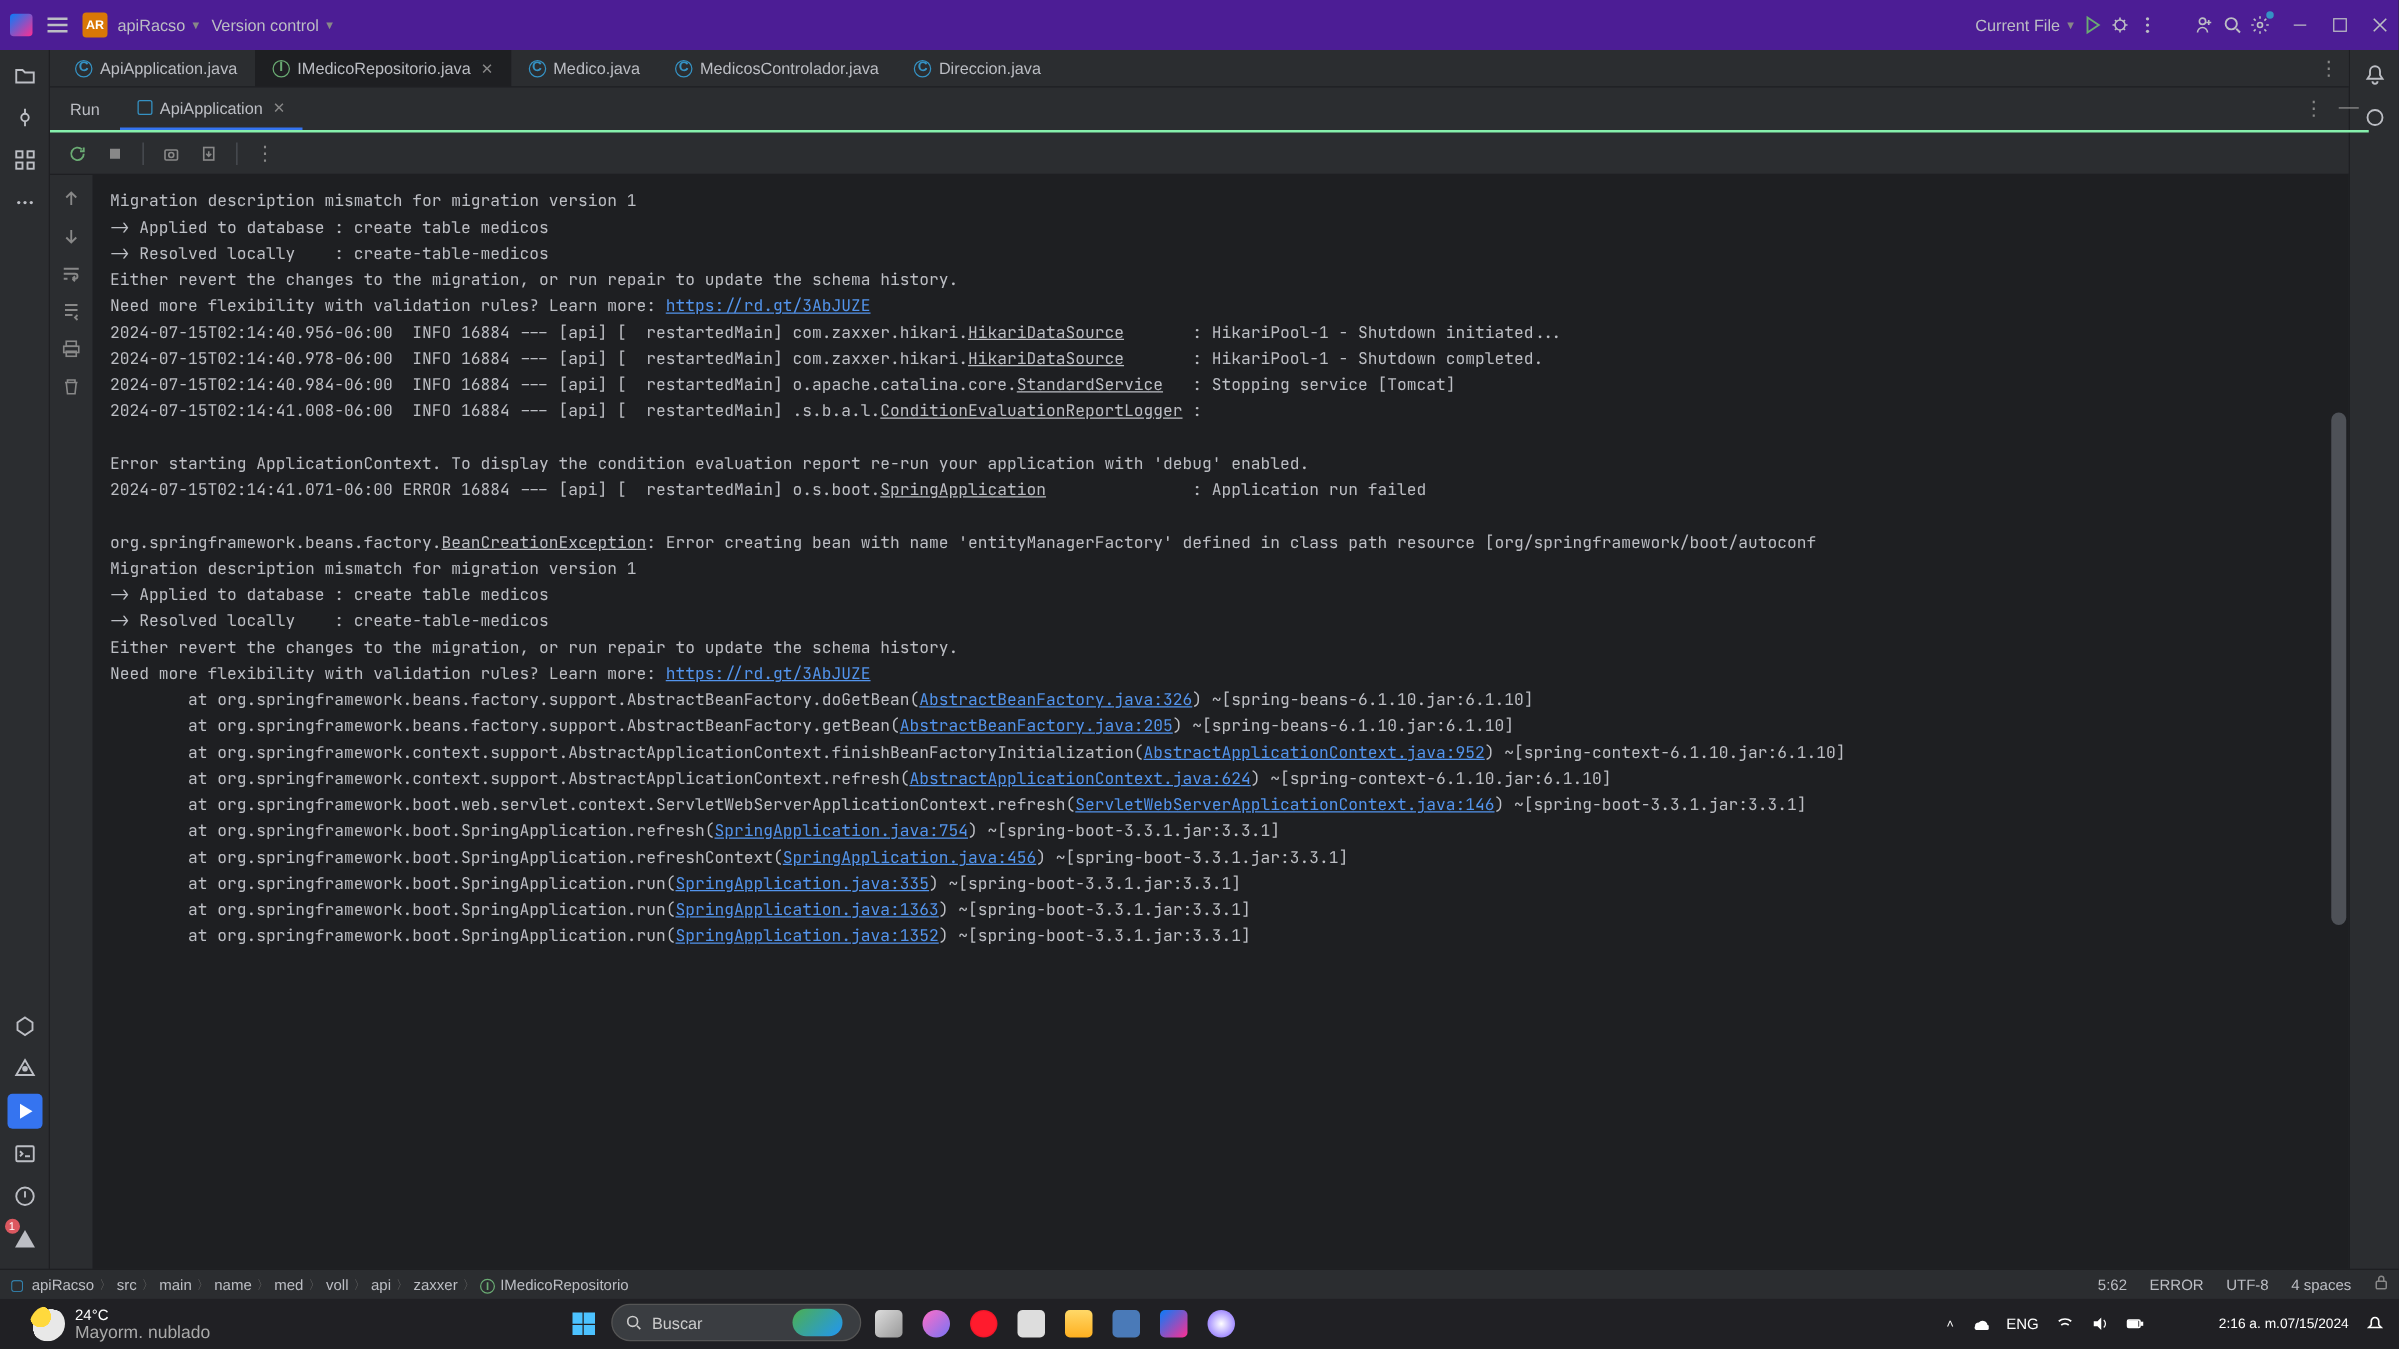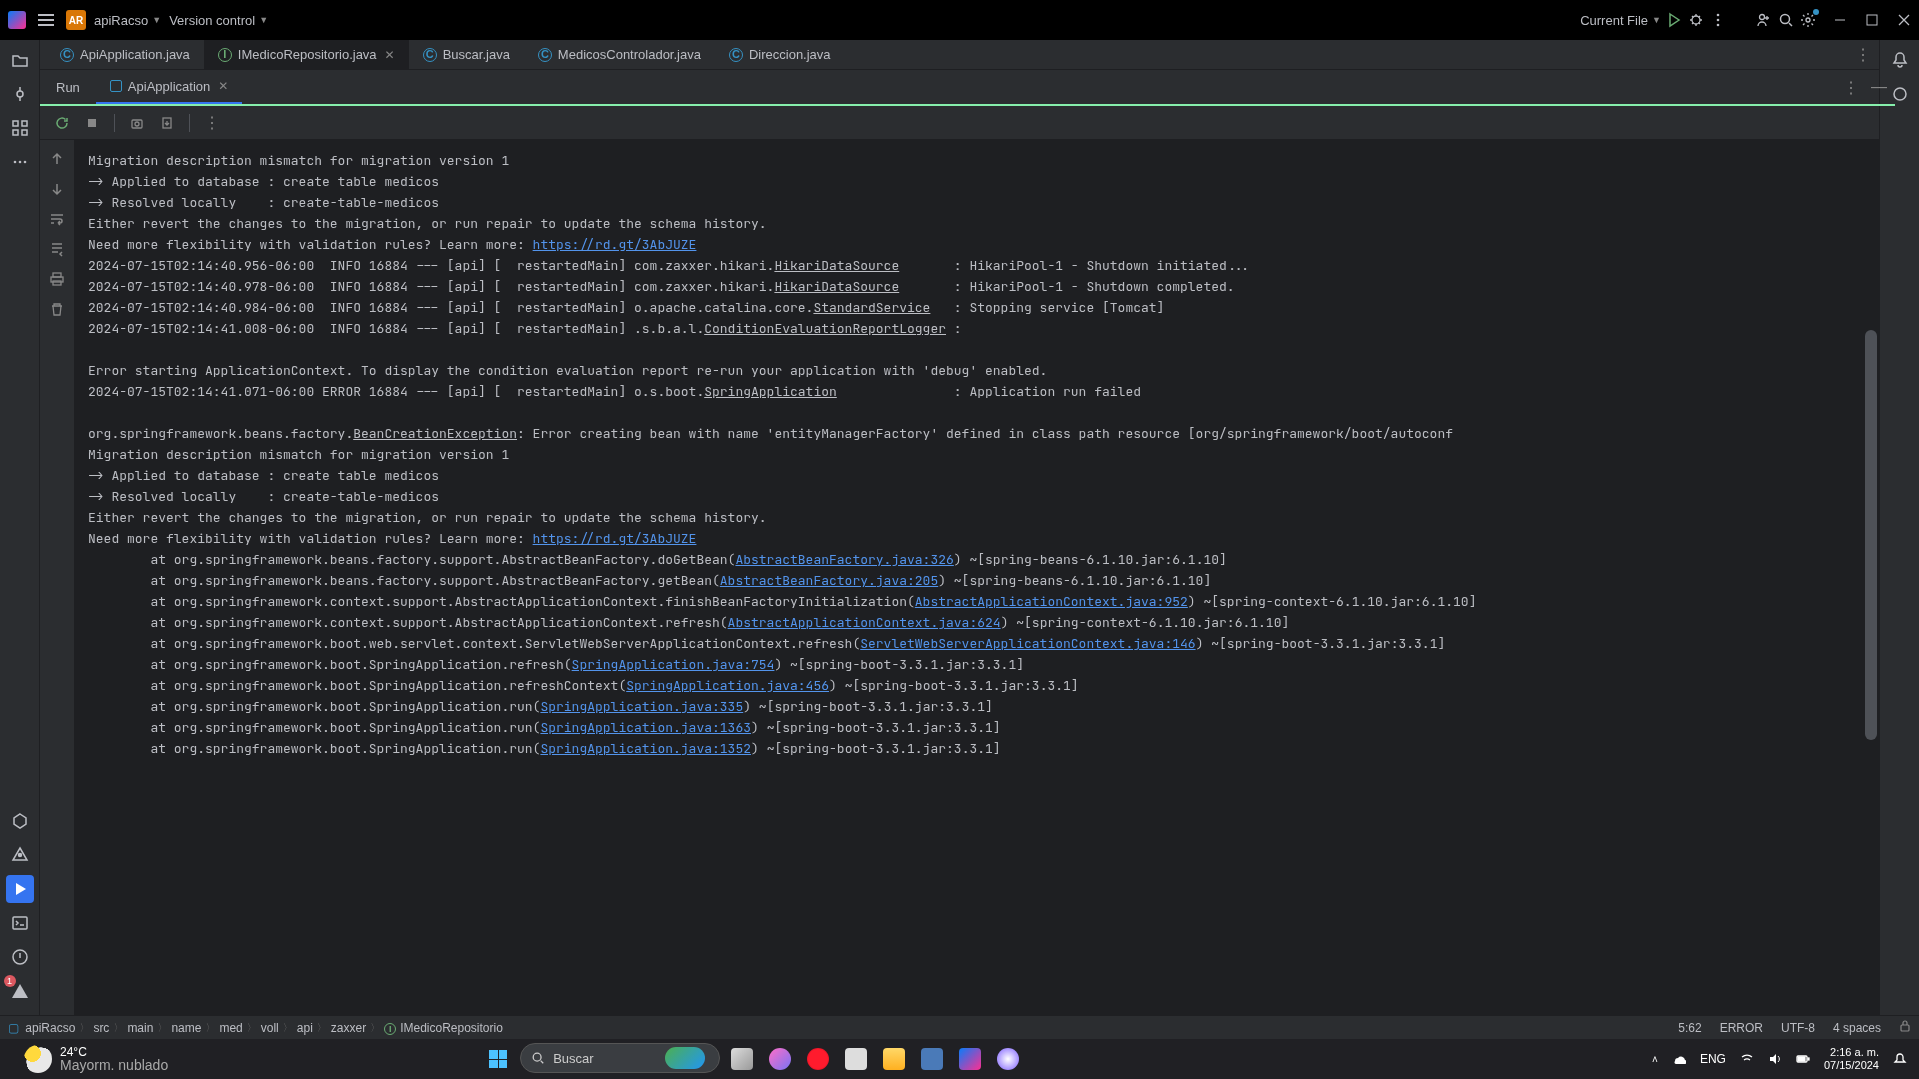--- a/index.html
+++ b/index.html
@@ -1,19 +1,19 @@
 <!DOCTYPE html>
 <html><head>
 <meta charset="utf-8">
 <style>
 * { margin: 0; padding: 0; box-sizing: border-box; }
 body { font-family: 'Segoe UI', Arial, sans-serif; background: #2b2d30; color: #bcbec4; overflow: hidden; width: 1919px; height: 1079px; position: relative; }
 
 
-.titlebar { height: 40px; background: #000000; display: flex; align-items: center; padding: 0 8px; }
+.titlebar { height: 40px; background: #4c1d95; display: flex; align-items: center; padding: 0 8px; }
 .titlebar-left { display: flex; align-items: center; gap: 8px; flex: 1; }
 .ide-logo { width: 18px; height: 18px; background: linear-gradient(135deg, #087cfa 0%, #fe2e92 100%); border-radius: 3px; }
 .hamburger-icon { width: 24px; height: 24px; display: flex; flex-direction: column; justify-content: center; gap: 3px; padding: 0 4px; cursor: pointer; }
 .hamburger-icon span { height: 2px; background: #bcbec4; }
 .proj-badge { width: 20px; height: 20px; background: #d97706; border-radius: 3px; color: #fff; font-size: 10px; display: flex; align-items: center; justify-content: center; font-weight: bold; }
 .titlebar-text { font-size: 13px; color: #bcbec4; cursor: pointer; display: flex; align-items: center; gap: 4px; }
 .chevron { font-size: 9px; color: #888; }
 .titlebar-right { display: flex; align-items: center; gap: 4px; }
 .titlebar-icon { width: 18px; height: 18px; display: flex; align-items: center; justify-content: center; cursor: pointer; color: #bcbec4; position: relative; }
 .titlebar-icon svg { width: 16px; height: 16px; }
@@ -79,21 +79,21 @@
 .w-temp{color:#fff;font-size:12px;}
 .w-sub{color:#aaa;font-size:14px;}
 .tb-center { margin-left: auto; margin-right: auto; display: flex; align-items: flex-start; gap: 6px; }
 .tb-search { display: flex; align-items: center; gap: 8px; background: #3a3d41; border-radius: 18px; padding: 4px 14px 4px 10px; width: 200px; height: 30px; border:1px solid #555; }
 .tb-search svg{width:14px;height:14px;color:#ccc;}
 .tb-search-txt { color: #ccc; font-size: 13px; }
 .tb-icon { width: 32px; height: 32px; display: flex; align-items: center; justify-content: center; cursor: pointer; border-radius: 4px; }
 .win-logo{display:grid;grid-template-columns:1fr 1fr;grid-template-rows:1fr 1fr;gap:1px;width:18px;height:18px;}
 .win-logo span{background:#4cc2ff;}
 .tb-tray { margin-left: auto; display: flex; align-items: center; gap: 14px; padding-right: 12px; font-size: 12px; color:#fff;}
-.tb-time { display:flex; flex-direction:column; align-items:flex-end; line-height:13px; font-size:11px;}
+.tb-time { display:flex; align-items:flex-end; line-height:13px; font-size:11px;margin-left:46px;}
 .tray-ic{width:14px;height:14px;color:#fff;}
 
 .sq-ic{width:22px;height:22px;border-radius:4px;}
 </style>
 </head>
 <body>
 
 <div class="titlebar">
   <div class="titlebar-left">
     <div class="ide-logo"></div>
@@ -262,21 +262,21 @@
         <span class="file-icon" style="color:#3592c4;font-weight:bold;font-size:11px;border:1.5px solid #3592c4;border-radius:50%;width:14px;height:14px;display:inline-flex;align-items:center;justify-content:center;line-height:1">C</span>
         <span>ApiApplication.java</span>
       </div>
       <div class="tab active">
         <span class="file-icon" style="color:#6aab73;font-weight:bold;font-size:11px;border:1.5px solid #6aab73;border-radius:50%;width:14px;height:14px;display:inline-flex;align-items:center;justify-content:center;line-height:1">I</span>
         <span>IMedicoRepositorio.java</span>
         <span class="close-x">✕</span>
       </div>
       <div class="tab">
         <span class="file-icon" style="color:#3592c4;font-weight:bold;font-size:11px;border:1.5px solid #3592c4;border-radius:50%;width:14px;height:14px;display:inline-flex;align-items:center;justify-content:center;line-height:1">C</span>
-        <span>Buscar.java</span>
+        <span>Medico.java</span>
       </div>
       <div class="tab">
         <span class="file-icon" style="color:#3592c4;font-weight:bold;font-size:11px;border:1.5px solid #3592c4;border-radius:50%;width:14px;height:14px;display:inline-flex;align-items:center;justify-content:center;line-height:1">C</span>
         <span>MedicosControlador.java</span>
       </div>
       <div class="tab">
         <span class="file-icon" style="color:#3592c4;font-weight:bold;font-size:11px;border:1.5px solid #3592c4;border-radius:50%;width:14px;height:14px;display:inline-flex;align-items:center;justify-content:center;line-height:1">C</span>
         <span>Direccion.java</span>
       </div>
     </div>

